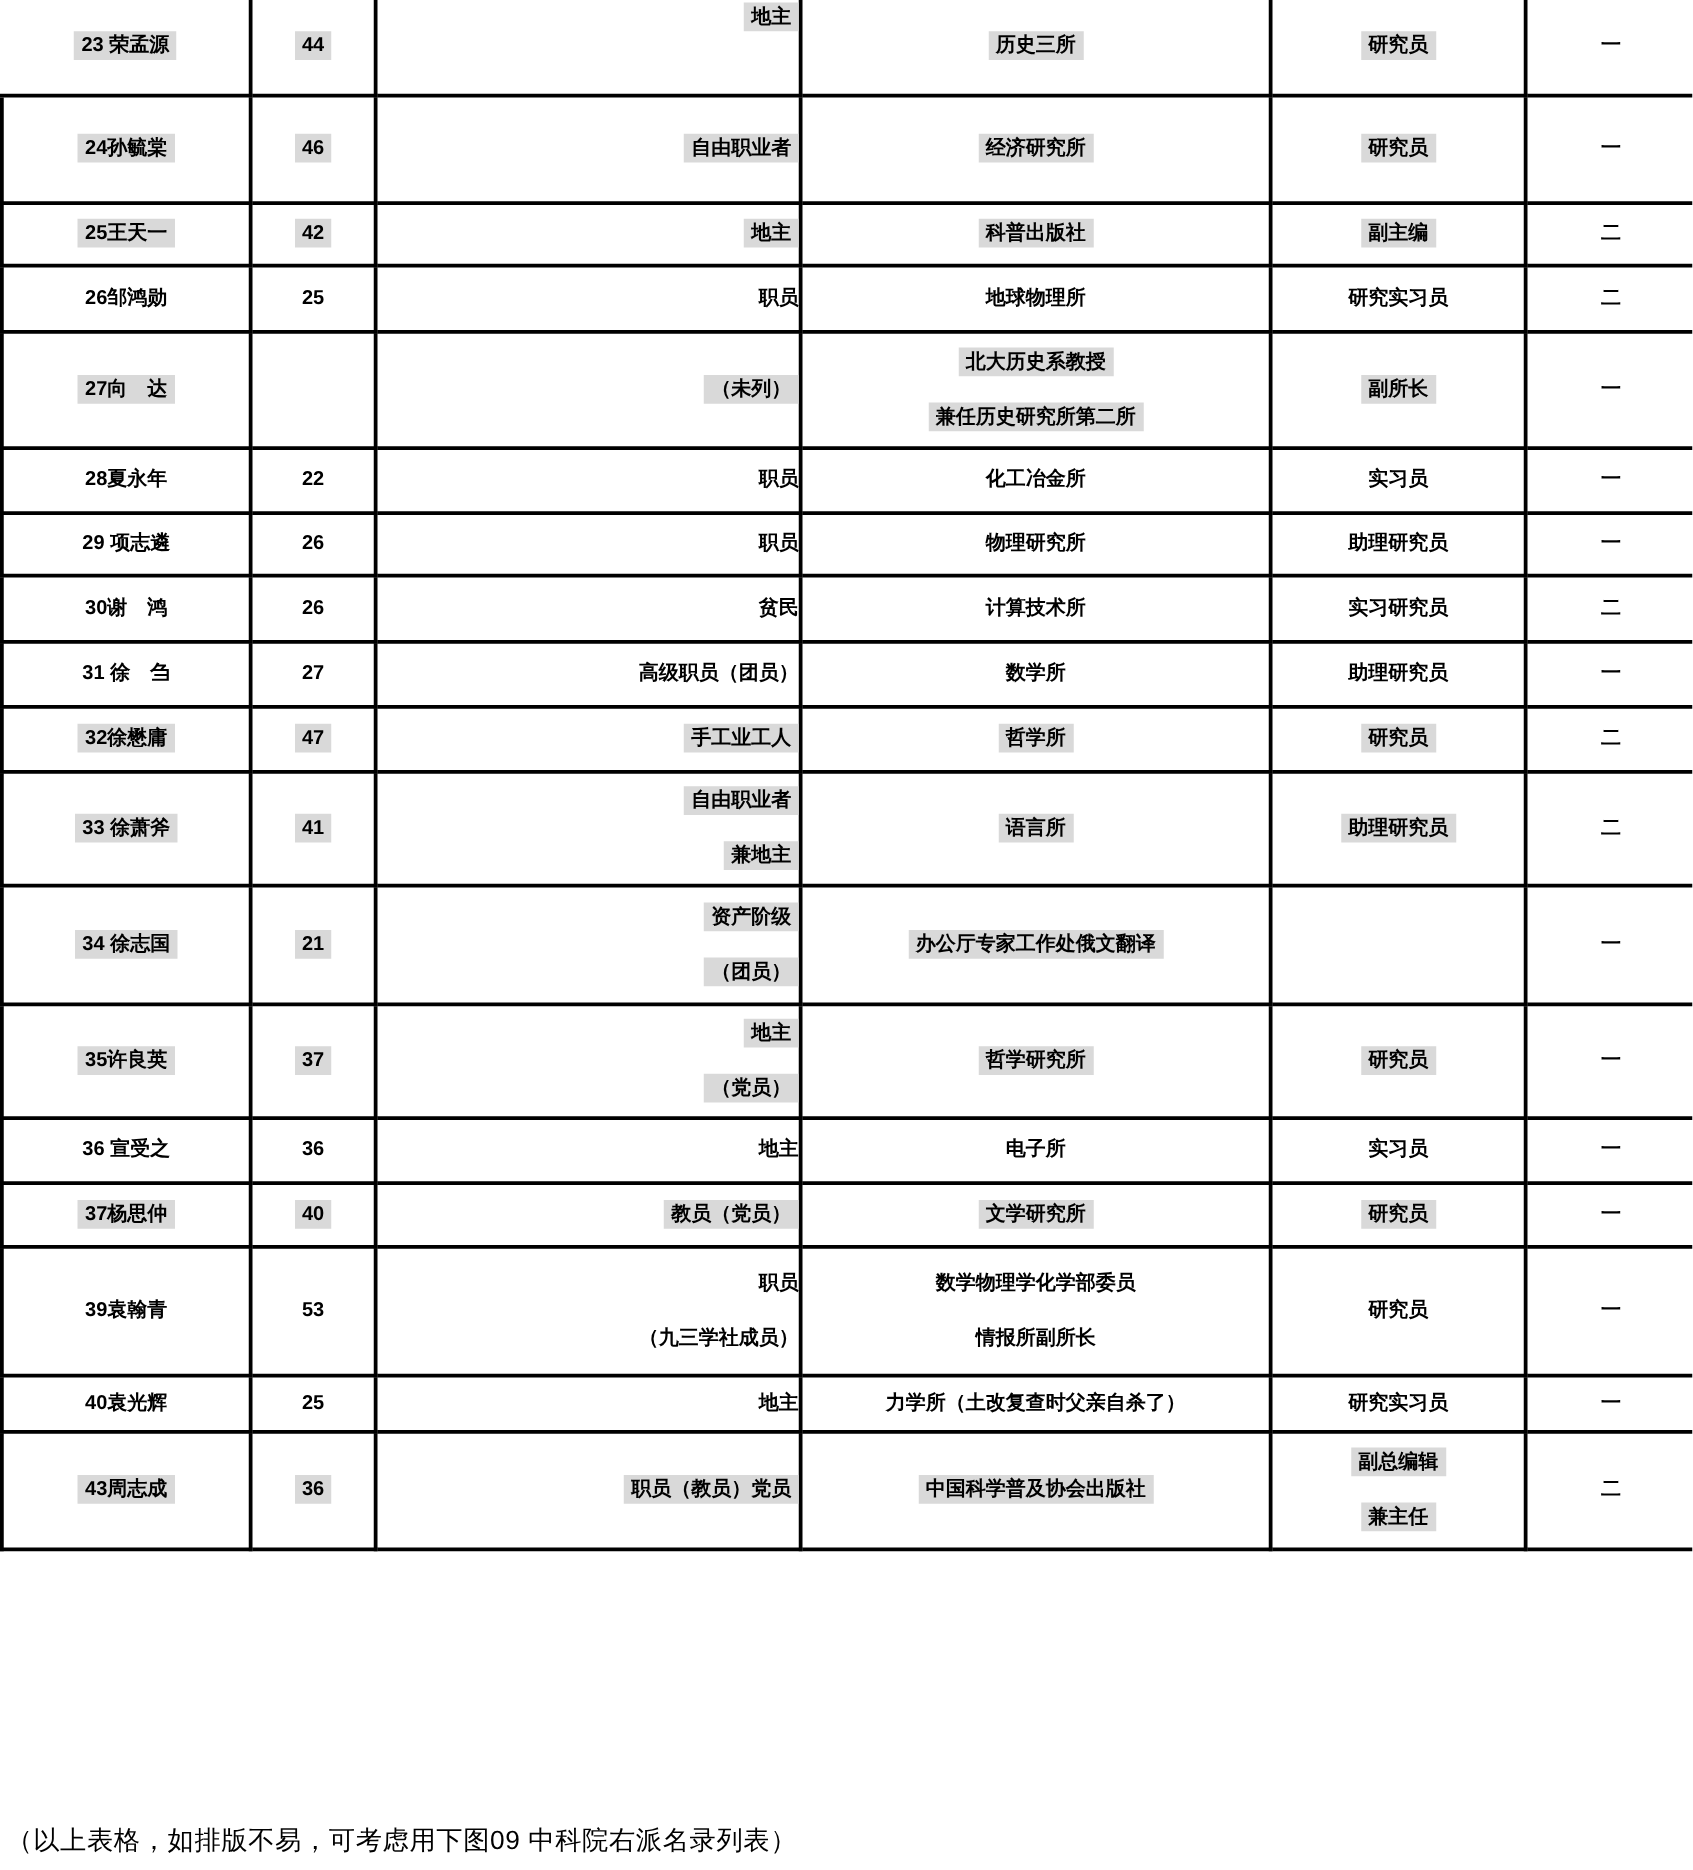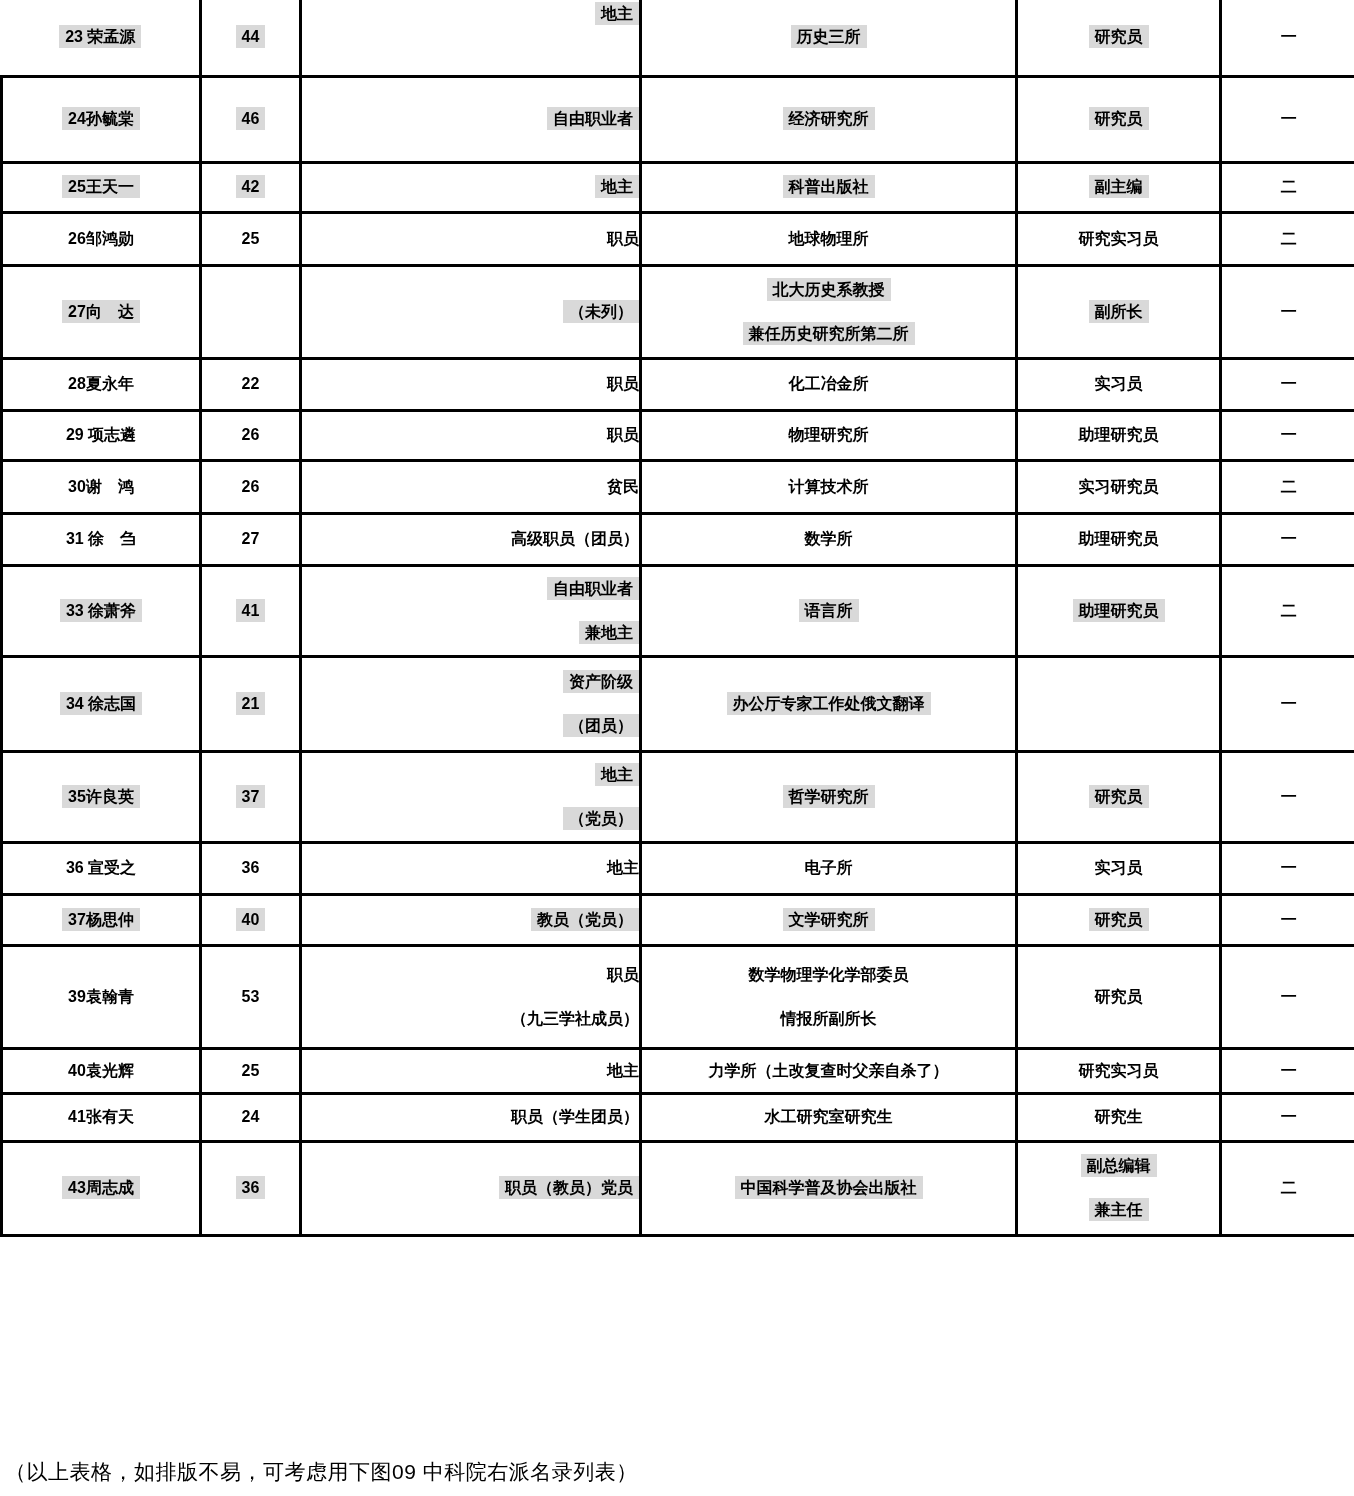--- a/index.html
+++ b/index.html
@@ -127,20 +127,28 @@
           <td class="c-mark"><span class="plain">二</span></td>
         </tr>
         <tr style="height: 52px;">
           <td class="c-name"><span class="plain">31 徐　刍</span></td>
           <td class="c-age"><span class="plain">27</span></td>
           <td class="cls c-cls"><span class="plain">高级职员（团员）</span></td>
           <td class="c-unit"><span class="plain">数学所</span></td>
           <td class="c-title"><span class="plain">助理研究员</span></td>
           <td class="c-mark"><span class="plain">一</span></td>
         </tr>
+        <tr style="height: 52px;">
+          <td class="c-name"><span class="hl">32徐懋庸</span></td>
+          <td class="c-age"><span class="hl">47</span></td>
+          <td class="cls c-cls"><span class="hl">手工业工人</span></td>
+          <td class="c-unit"><span class="hl">哲学所</span></td>
+          <td class="c-title"><span class="hl">研究员</span></td>
+          <td class="c-mark"><span class="plain">二</span></td>
+        </tr>
         <tr style="height: 90px;">
           <td class="c-name"><span class="hl">33 徐萧斧</span></td>
           <td class="c-age"><span class="hl">41</span></td>
           <td class="cls c-cls">
             <div class="line"><span class="hl">自由职业者</span></div>
             <div class="line"><span class="hl">兼地主</span></div>
           </td>
           <td class="c-unit"><span class="hl">语言所</span></td>
           <td class="c-title"><span class="hl">助理研究员</span></td>
           <td class="c-mark"><span class="plain">二</span></td>
@@ -196,28 +204,20 @@
           </td>
           <td class="c-title"><span class="plain">研究员</span></td>
           <td class="c-mark"><span class="plain">一</span></td>
         </tr>
         <tr style="height: 45px;">
           <td class="c-name"><span class="plain">40袁光辉</span></td>
           <td class="c-age"><span class="plain">25</span></td>
           <td class="cls c-cls"><span class="plain">地主</span></td>
           <td class="c-unit"><span class="plain">力学所（土改复查时父亲自杀了）</span></td>
           <td class="c-title"><span class="plain">研究实习员</span></td>
-          <td class="c-mark"><span class="plain">一</span></td>
-        </tr>
-        <tr style="height: 48px;">
-          <td class="c-name"><span class="plain">41张有天</span></td>
-          <td class="c-age"><span class="plain">24</span></td>
-          <td class="cls c-cls"><span class="plain">职员（学生团员）</span></td>
-          <td class="c-unit"><span class="plain">水工研究室研究生</span></td>
-          <td class="c-title"><span class="plain">研究生</span></td>
           <td class="c-mark"><span class="plain">一</span></td>
         </tr>
         <tr style="height: 94px;">
           <td class="c-name"><span class="hl">43周志成</span></td>
           <td class="c-age"><span class="hl">36</span></td>
           <td class="cls c-cls"><span class="hl">职员（教员）党员</span></td>
           <td class="c-unit"><span class="hl">中国科学普及协会出版社</span></td>
           <td class="c-title">
             <div class="line"><span class="hl">副总编辑</span></div>
             <div class="line"><span class="hl">兼主任</span></div>

